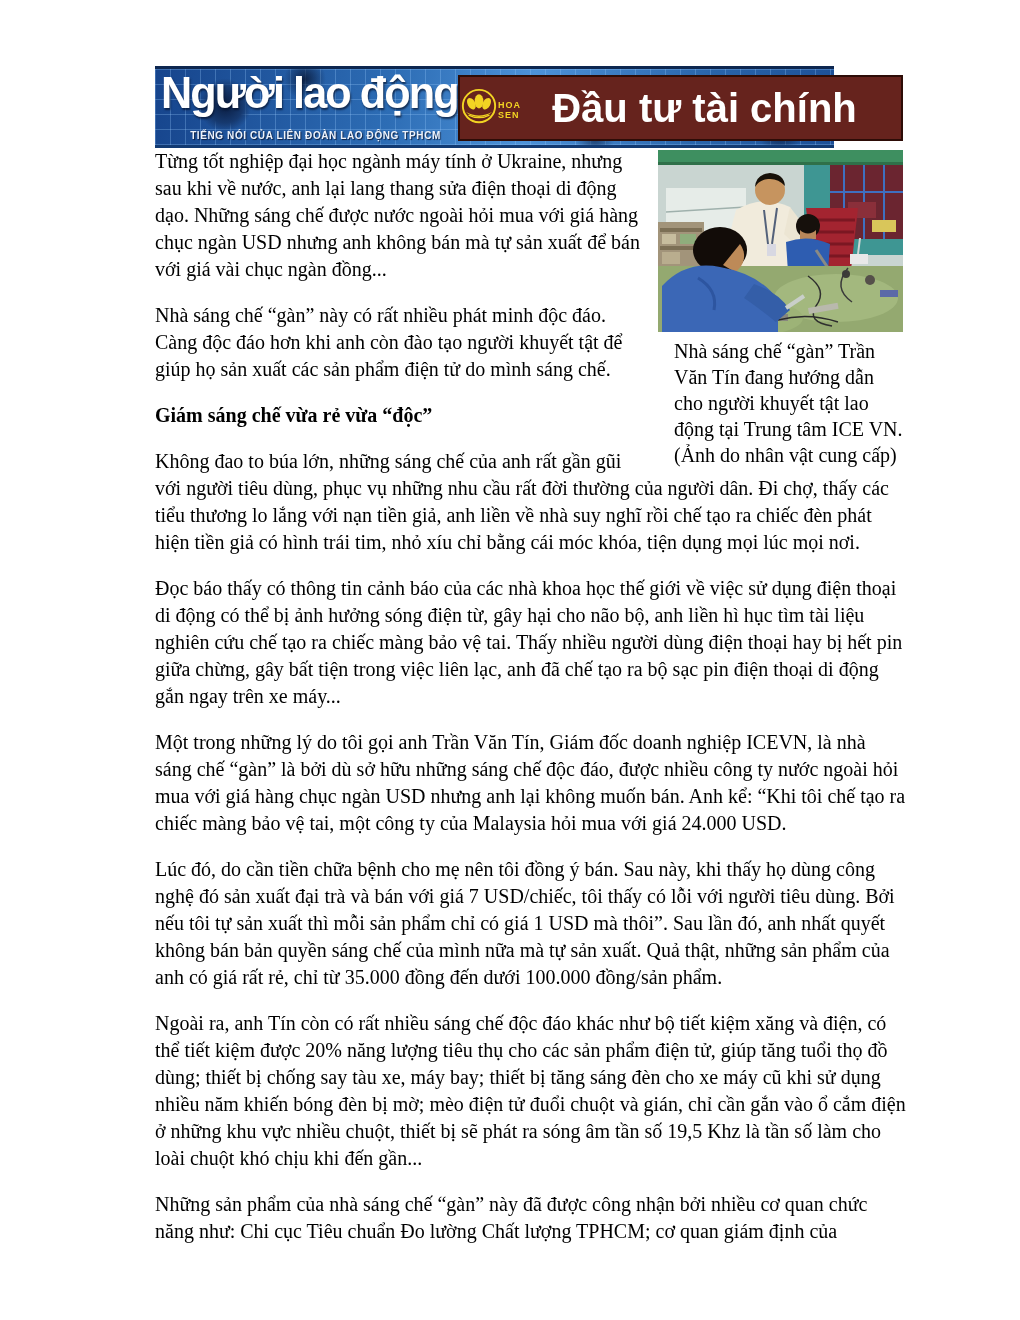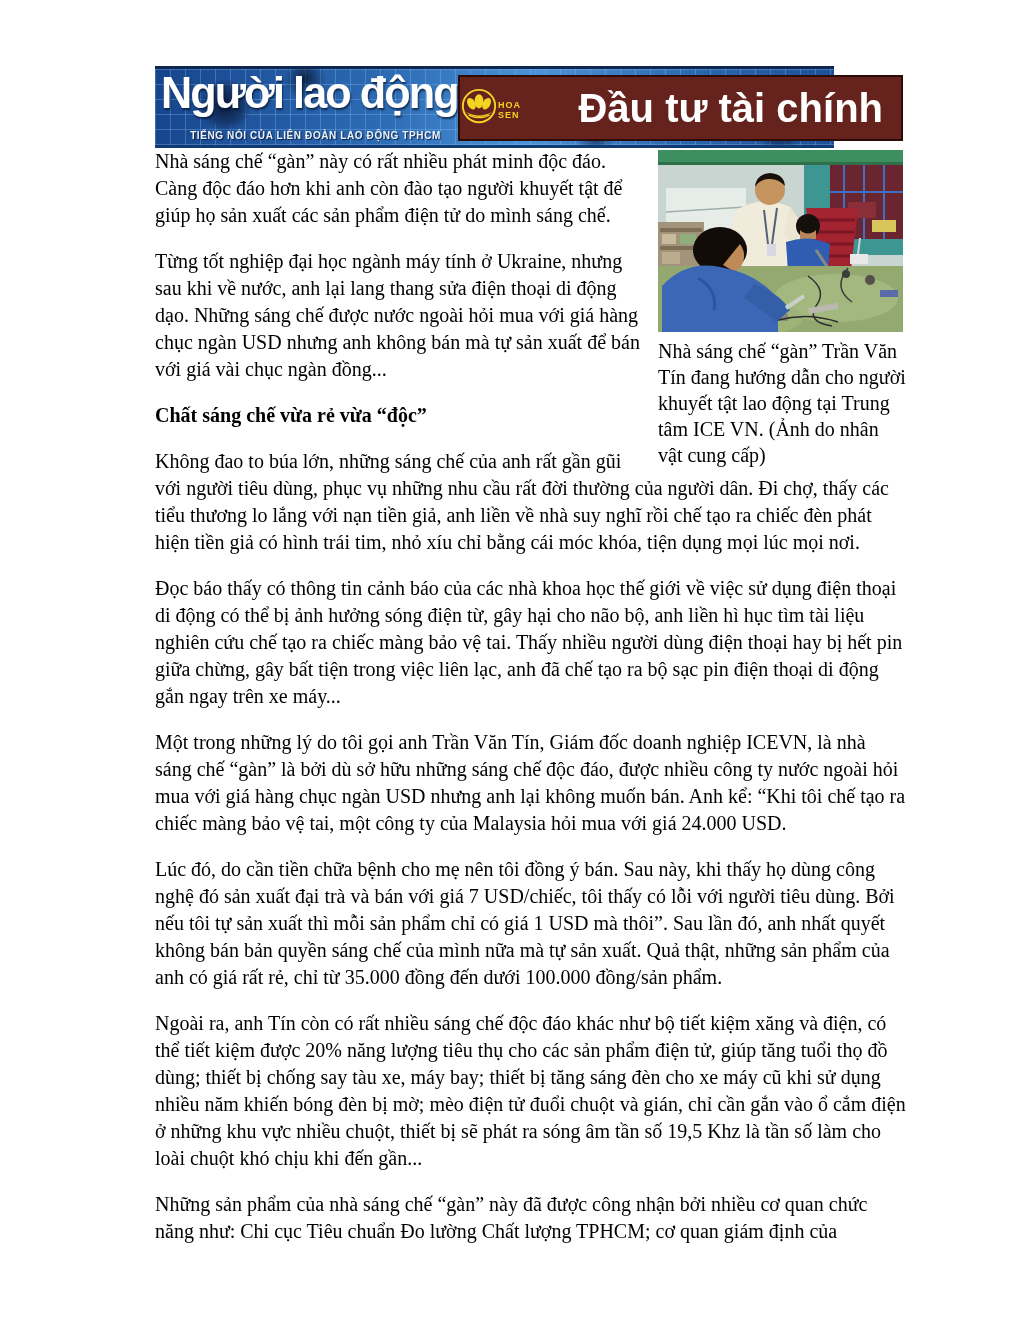--- a/index.html
+++ b/index.html
@@ -48,21 +48,21 @@
     background: #66231d;
     border: 2px solid #2d0c07;
     display: flex; align-items: center;
   }
   .lotus-wrap { width: 66px; display: flex; flex-direction: row; align-items: center; padding-top: 2px; }
   .lotus-label {
     color: #f2d423; font-family: "Liberation Sans", "DejaVu Sans", sans-serif;
     font-weight: bold; font-size: 9px; letter-spacing: 1px; margin-top: 1px;
   }
   .section-title {
-    flex: 1; text-align: right; color: #ffffff;
+    flex: 1; text-align: center; color: #ffffff;
     font-family: "Liberation Sans", "DejaVu Sans", sans-serif;
     font-weight: bold; font-size: 40px; padding-right: 18px; white-space: nowrap;
   }
 
   
   h1.article-title {
     font-size: 31px; line-height: 1.12; font-weight: bold;
     margin: 18px 0 3px 0;
   }
   .timestamp { font-size: 20px; margin: 0 0 24px 0; }
@@ -70,21 +70,21 @@
   article { font-size: 20px; line-height: 27px; }
   article p { margin: 0 0 19px 0; }
   h2.subheading { font-size: 20px; line-height: 27px; font-weight: bold; margin: 0 0 19px 0; }
 
   figure.article-figure {
     float: right; width: 249px;
     margin: 2px 0 6px 12px; padding: 0;
   }
   .photo { width: 245px; height: 182px; }
   .photo svg { display: block; }
-  figcaption { font-size: 20px; line-height: 26px; margin-top: 6px; }
+  figcaption { font-size: 20px; line-height: 26px; margin-top: 6px; margin-left: 16px; }
 </style>
 </head>
 <body>
 
 <div class="page">
 
   <header class="masthead">
     <div class="mast-left">
       <div class="np-name">Người lao động</div>
       <div class="np-tagline">TIẾNG NÓI CỦA LIÊN ĐOÀN LAO ĐỘNG TPHCM</div>
@@ -176,24 +176,24 @@
           <path d="M82 94 a19 19 0 0 1 -5 28 l-12 -7 Z" fill="#bd8a58"></path>
           <path d="M4 136 Q28 110 62 117 Q102 124 120 150 L120 182 L4 182 Z" fill="#3b67b6"></path>
           <path d="M96 134 Q120 142 132 160 L118 172 Q98 156 86 148 Z" fill="#345ea8"></path>
           <path d="M40 128 Q60 140 56 160" stroke="#2d55a0" stroke-width="3" fill="none"></path>
           <line x1="128" y1="158" x2="146" y2="146" stroke="#c9cfc9" stroke-width="4"></line>
         </svg>
       </div>
       <figcaption>Nhà sáng chế “gàn” Trần Văn Tín đang hướng dẫn cho người khuyết tật lao động tại Trung tâm ICE VN. (Ảnh do nhân vật cung cấp)</figcaption>
     </figure>
 
+    <p>Từng tốt nghiệp đại học ngành máy tính ở Ukraine, nhưng sau khi về nước, anh lại lang thang sửa điện thoại di động dạo. Những sáng chế được nước ngoài hỏi mua với giá hàng chục ngàn USD nhưng anh không bán mà tự sản xuất để bán với giá vài chục ngàn đồng...</p>
     <p>Nhà sáng chế “gàn” này có rất nhiều phát minh độc đáo. Càng độc đáo hơn khi anh còn đào tạo người khuyết tật để giúp họ sản xuất các sản phẩm điện tử do mình sáng chế.</p>
-    <p>Từng tốt nghiệp đại học ngành máy tính ở Ukraine, nhưng sau khi về nước, anh lại lang thang sửa điện thoại di động dạo. Những sáng chế được nước ngoài hỏi mua với giá hàng chục ngàn USD nhưng anh không bán mà tự sản xuất để bán với giá vài chục ngàn đồng...</p>
-
-    <h2 class="subheading">Chất sáng chế vừa rẻ vừa “độc”</h2>
+
+    <h2 class="subheading">Giám sáng chế vừa rẻ vừa “độc”</h2>
 
     <p>Không đao to búa lớn, những sáng chế của anh rất gần gũi với người tiêu dùng, phục vụ những nhu cầu rất đời thường của người dân. Đi chợ, thấy các tiểu thương lo lắng với nạn tiền giả, anh liền về nhà suy nghĩ rồi chế tạo ra chiếc đèn phát hiện tiền giả có hình trái tim, nhỏ xíu chỉ bằng cái móc khóa, tiện dụng mọi lúc mọi nơi.</p>
     <p>Đọc báo thấy có thông tin cảnh báo của các nhà khoa học thế giới về việc sử dụng điện thoại di động có thể bị ảnh hưởng sóng điện từ, gây hại cho não bộ, anh liền hì hục tìm tài liệu nghiên cứu chế tạo ra chiếc màng bảo vệ tai. Thấy nhiều người dùng điện thoại hay bị hết pin giữa chừng, gây bất tiện trong việc liên lạc, anh đã chế tạo ra bộ sạc pin điện thoại di động gắn ngay trên xe máy...</p>
     <p>Một trong những lý do tôi gọi anh Trần Văn Tín, Giám đốc doanh nghiệp ICEVN, là nhà sáng chế “gàn” là bởi dù sở hữu những sáng chế độc đáo, được nhiều công ty nước ngoài hỏi mua với giá hàng chục ngàn USD nhưng anh lại không muốn bán. Anh kể: “Khi tôi chế tạo ra chiếc màng bảo vệ tai, một công ty của Malaysia hỏi mua với giá 24.000 USD.</p>
     <p>Lúc đó, do cần tiền chữa bệnh cho mẹ nên tôi đồng ý bán. Sau này, khi thấy họ dùng công nghệ đó sản xuất đại trà và bán với giá 7 USD/chiếc, tôi thấy có lỗi với người tiêu dùng. Bởi nếu tôi tự sản xuất thì mỗi sản phẩm chỉ có giá 1 USD mà thôi”. Sau lần đó, anh nhất quyết không bán bản quyền sáng chế của mình nữa mà tự sản xuất. Quả thật, những sản phẩm của anh có giá rất rẻ, chỉ từ 35.000 đồng đến dưới 100.000 đồng/sản phẩm.</p>
     <p>Ngoài ra, anh Tín còn có rất nhiều sáng chế độc đáo khác như bộ tiết kiệm xăng và điện, có thể tiết kiệm được 20% năng lượng tiêu thụ cho các sản phẩm điện tử, giúp tăng tuổi thọ đồ dùng; thiết bị chống say tàu xe, máy bay; thiết bị tăng sáng đèn cho xe máy cũ khi sử dụng nhiều năm khiến bóng đèn bị mờ; mèo điện tử đuổi chuột và gián, chỉ cần gắn vào ổ cắm điện ở những khu vực nhiều chuột, thiết bị sẽ phát ra sóng âm tần số 19,5 Khz là tần số làm cho loài chuột khó chịu khi đến gần...</p>
     <p>Những sản phẩm của nhà sáng chế “gàn” này đã được công nhận bởi nhiều cơ quan chức năng như: Chi cục Tiêu chuẩn Đo lường Chất lượng TPHCM; cơ quan giám định của</p>
 
   </article>
 </div>

